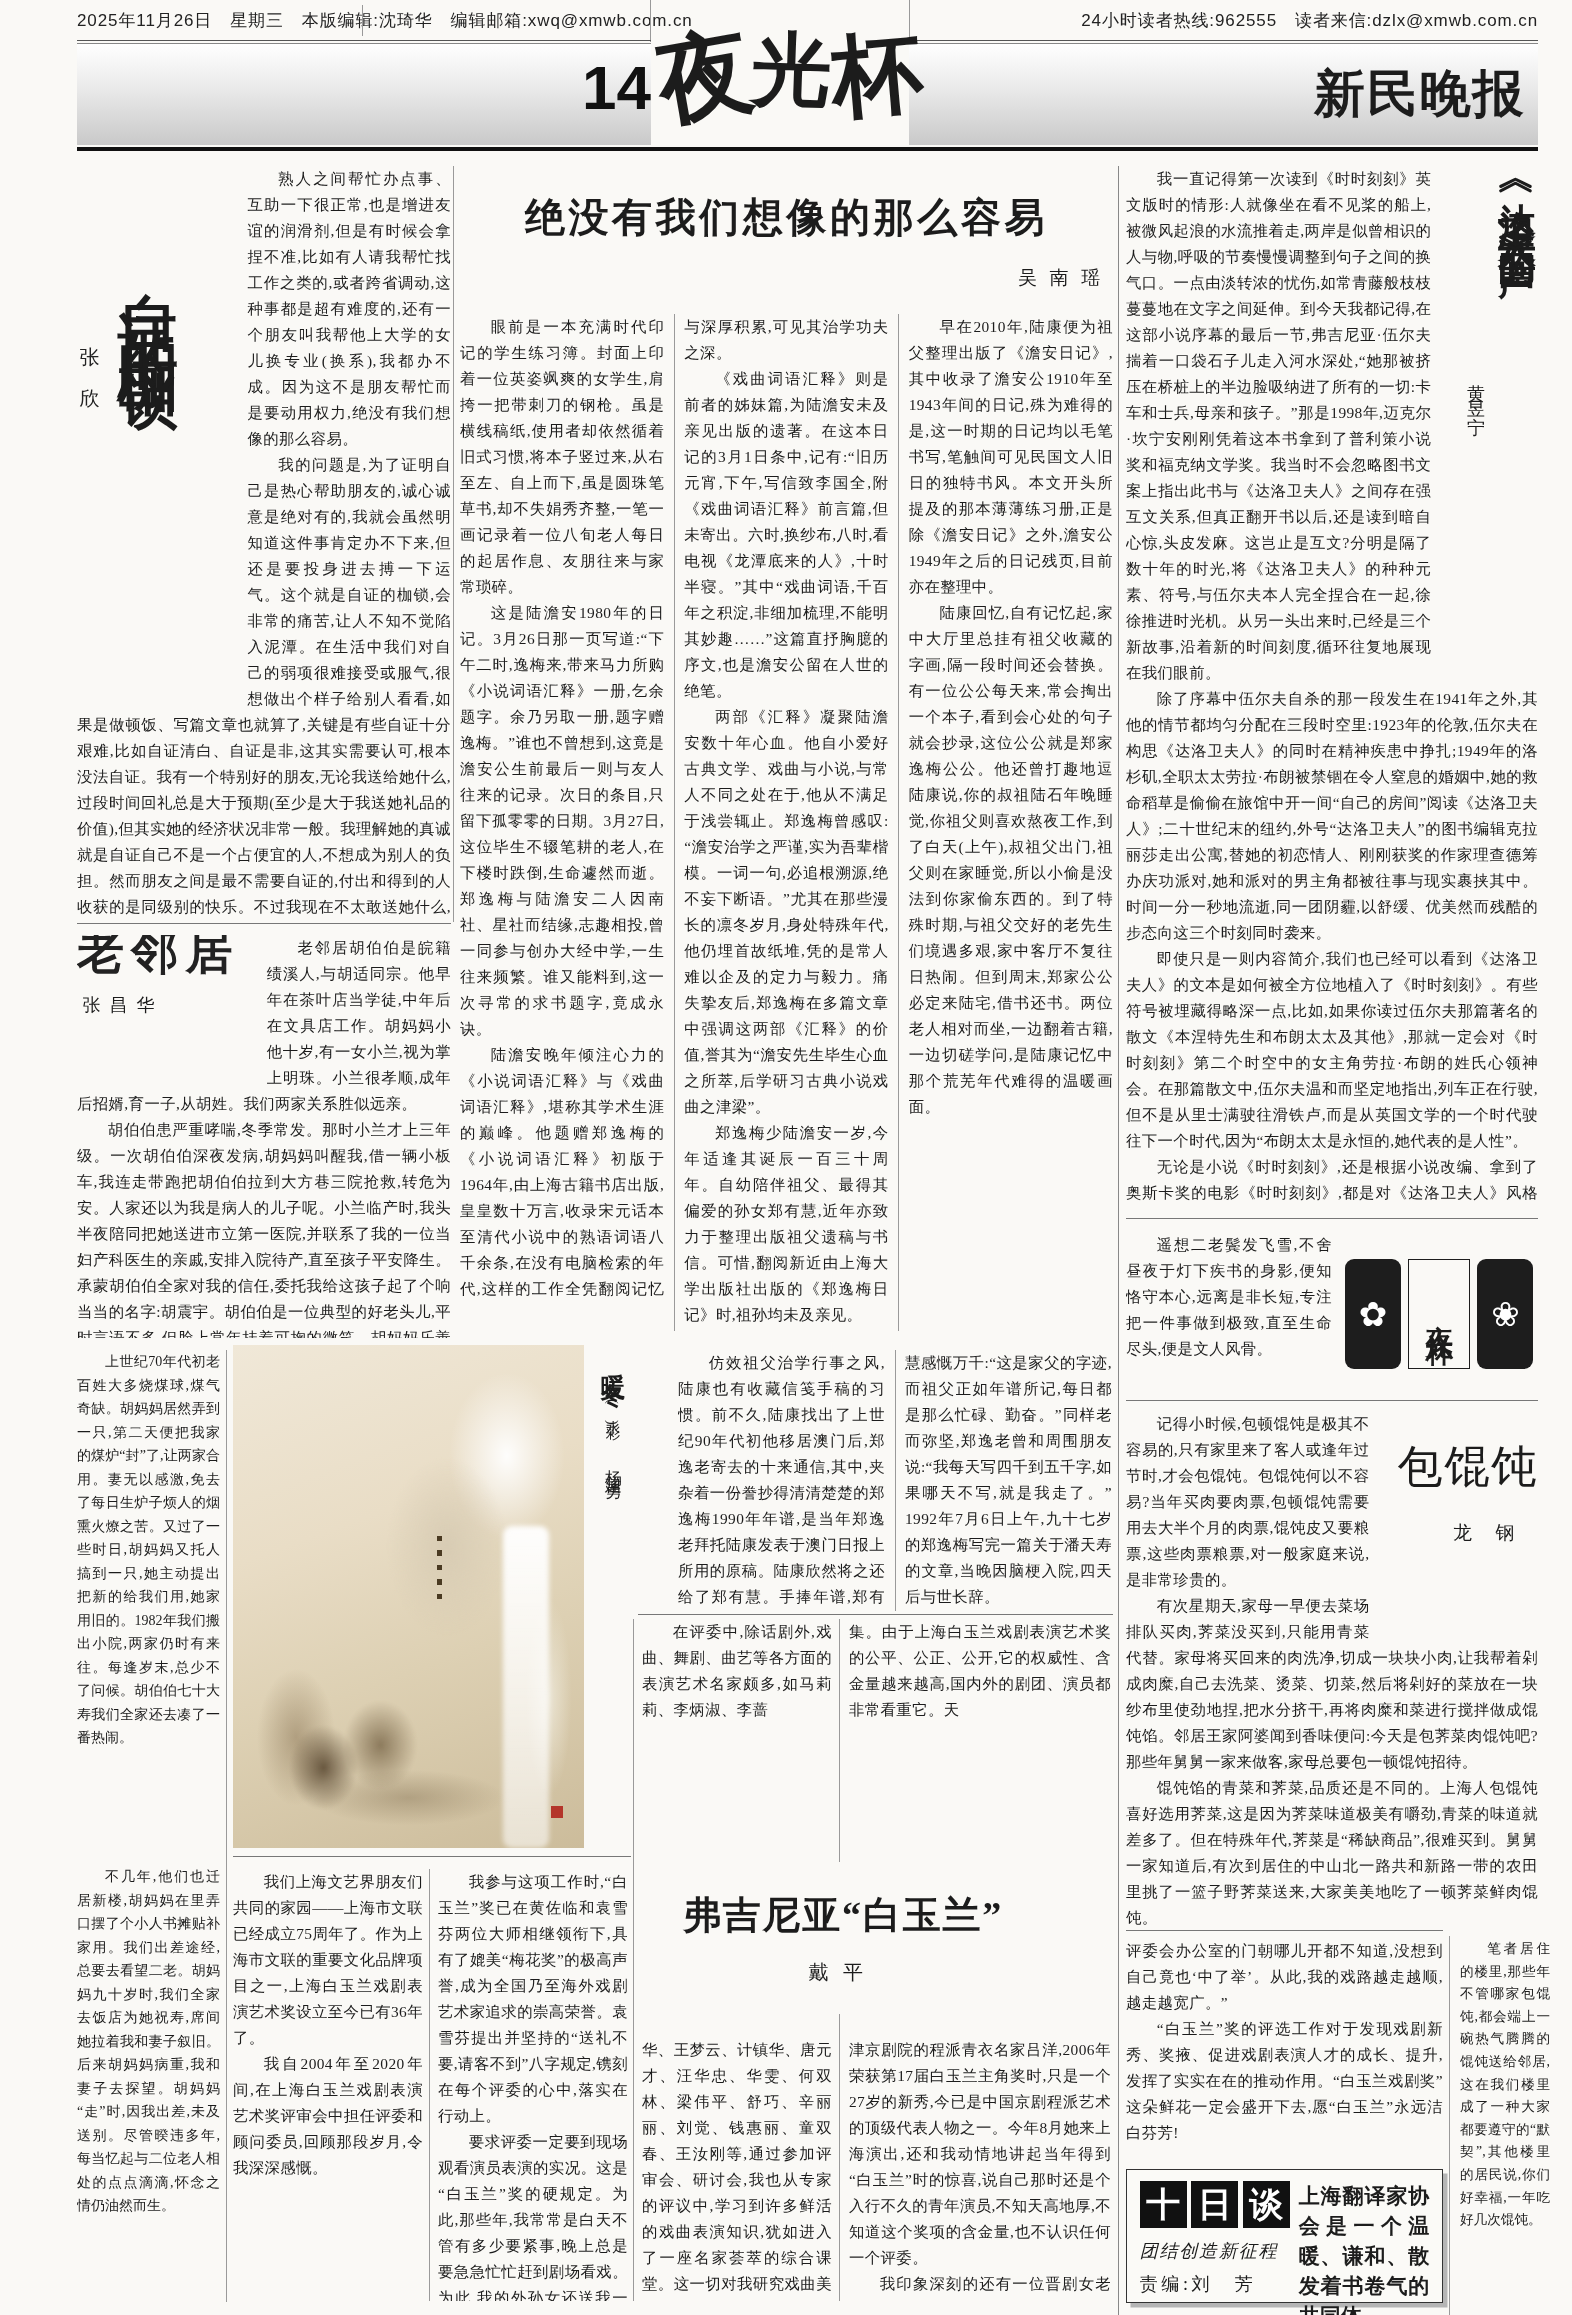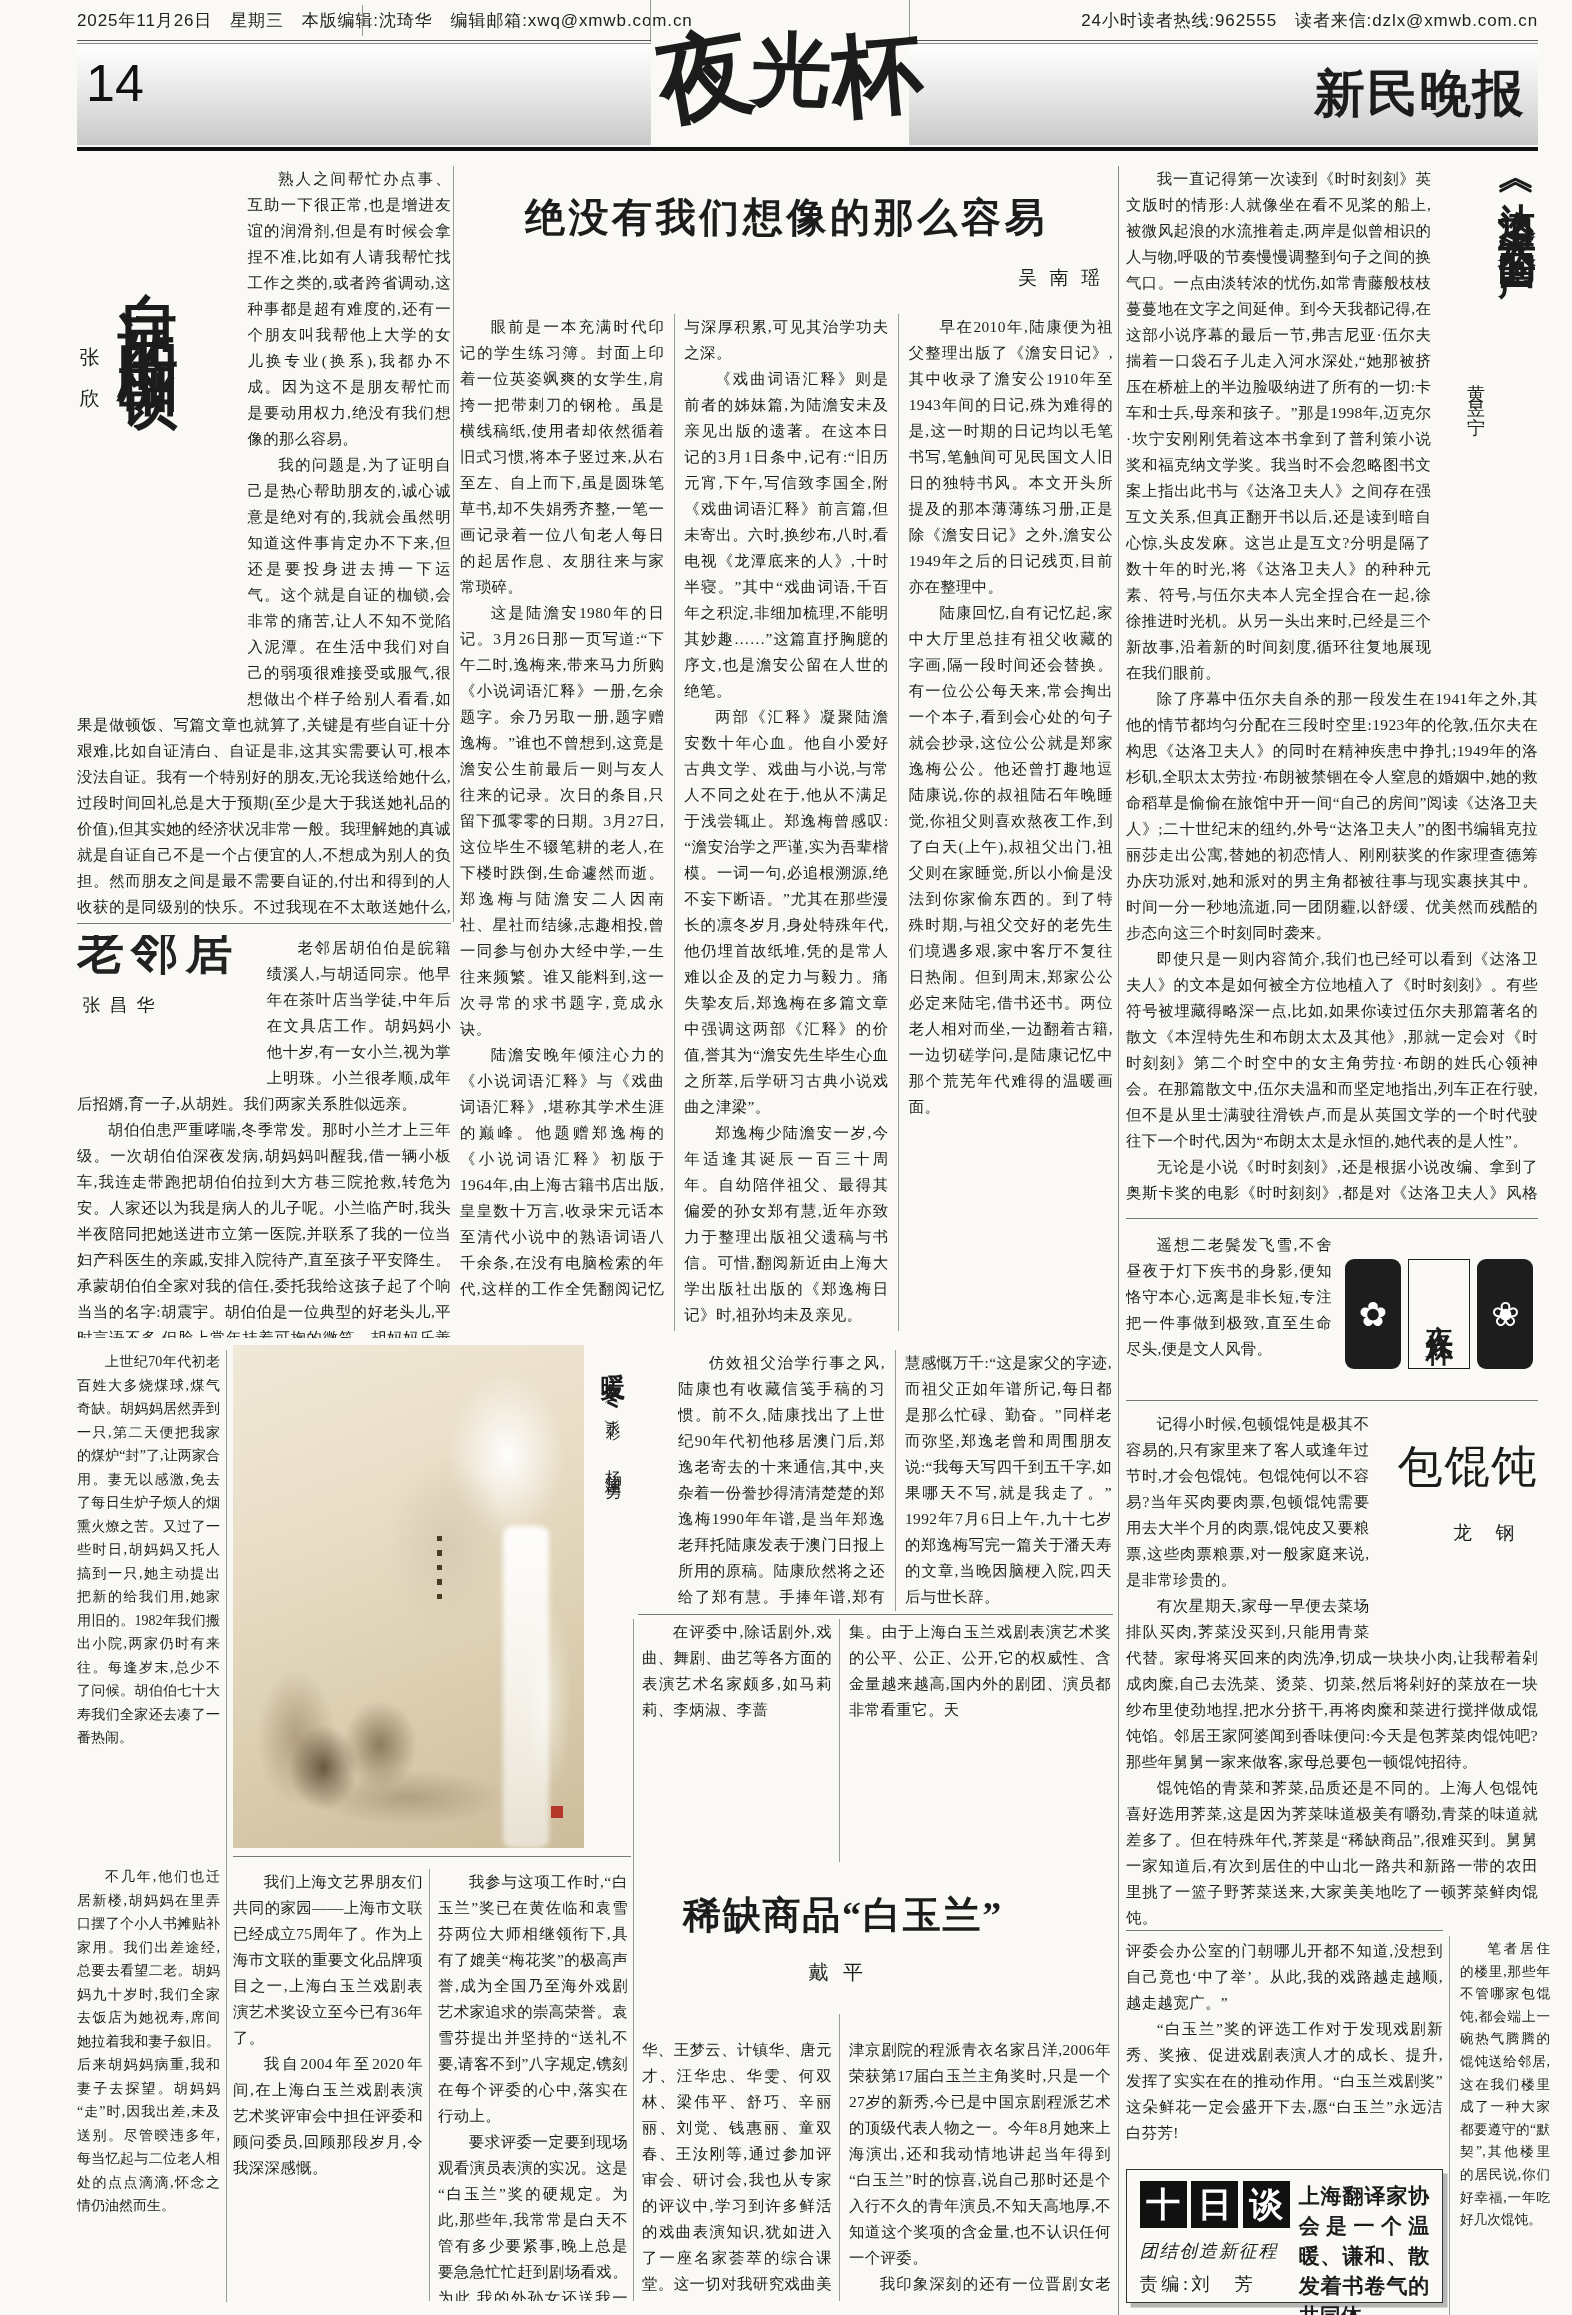--- a/index.html
+++ b/index.html
@@ -5,21 +5,21 @@
   html,body{margin:0;padding:0;background:#e9e7e2;}
   #page{position:relative;width:1572px;height:2316px;background:#faf9f6;margin:0 auto;overflow:hidden;
         font-family:"Liberation Serif",serif;color:#1c1c1c;}
   .abs{position:absolute;}
   .hline{position:absolute;background:#111;}
   .vline{position:absolute;background:#9a9a9a;width:0.9px;}
   .grayline{background:#777;}
   
   .dateline{font-family:"Liberation Sans",sans-serif;font-size:17px;color:#222;letter-spacing:0.9px;}
   .gray-band{background:linear-gradient(180deg,#ffffff 0%,#e9e9e9 45%,#c9c9c9 100%);border-top:0.9px solid #888;}
-  .page-num{font-family:"Liberation Sans",sans-serif;font-weight:400;font-size:52px;color:#111;line-height:1;}
+  .page-num{font-family:"Liberation Sans",sans-serif;font-weight:700;font-size:62px;color:#111;line-height:1;text-align:right;}
   .masthead{font-weight:900;font-size:87px;line-height:1;white-space:nowrap;transform:rotate(-2deg);}
   .masthead span{display:inline-block;}
   .masthead .m1{font-size:94px;transform:rotate(-8deg) translateY(5.4px);}
   .masthead .m2{font-size:80px;transform:rotate(4deg) translateY(-3.6px);}
   .masthead .m3{font-size:90px;transform:rotate(-3deg) translateY(7.2px);}
   .brand{font-weight:900;font-size:51px;letter-spacing:1.8px;}
   
   .body-txt p{margin:0;text-indent:2em;text-align:justify;}
   .body-txt{font-size:15.4px;line-height:26px;letter-spacing:0.4px;overflow:hidden;}
   .narrow-txt{font-size:14px;line-height:23.5px;overflow:hidden;}
@@ -236,21 +236,21 @@
   <div class="vline" style="left:839px;top:1619px;height:682px;"></div>
   <div class="abs body-txt" style="left:849px;top:1619px;width:262px;height:228px;">
     <p style="text-indent:0;">集。由于上海白玉兰戏剧表演艺术奖的公平、公正、公开,它的权威性、含金量越来越高,国内外的剧团、演员都非常看重它。天</p>
   </div>
   <div class="abs body-txt" style="left:849px;top:2037px;width:262px;height:264px;">
     <p style="text-indent:0;">津京剧院的程派青衣名家吕洋,2006年荣获第17届白玉兰主角奖时,只是一个27岁的新秀,今已是中国京剧程派艺术的顶级代表人物之一。今年8月她来上海演出,还和我动情地讲起当年得到“白玉兰”时的惊喜,说自己那时还是个入行不久的青年演员,不知天高地厚,不知道这个奖项的含金量,也不认识任何一个评委。</p>
     <p>我印象深刻的还有一位晋剧女老生,她原来是太原市实验晋剧院青年剧团的一位30多岁的演员,2005年,她以晋剧《范进中举》荣获第16届白玉兰戏剧主角奖。她说:“我一个小地方的演员,</p>
   </div>
 
   <div class="abs by-titlebox" style="left:635px;top:1862px;width:416px;height:152px;display:flex;flex-direction:column;justify-content:center;">
-    <div class="by-title">稀缺商品“白玉兰”</div>
+    <div class="by-title">弗吉尼亚“白玉兰”</div>
     <div class="by-byline">戴平</div>
   </div>
 
   <div class="abs body-txt" style="left:1126px;top:1938px;width:317px;height:224px;">
     <p style="text-indent:0;">评委会办公室的门朝哪儿开都不知道,没想到自己竟也‘中了举’。从此,我的戏路越走越顺,越走越宽广。”</p>
     <p>“白玉兰”奖的评选工作对于发现戏剧新秀、奖掖、促进戏剧表演人才的成长、提升,发挥了实实在在的推动作用。“白玉兰戏剧奖”这朵鲜花一定会盛开下去,愿“白玉兰”永远洁白芬芳!</p>
   </div>
 
   <div class="abs sr-box" style="left:1126px;top:2169px;width:317px;height:134px;">
     <div class="sr-left">

